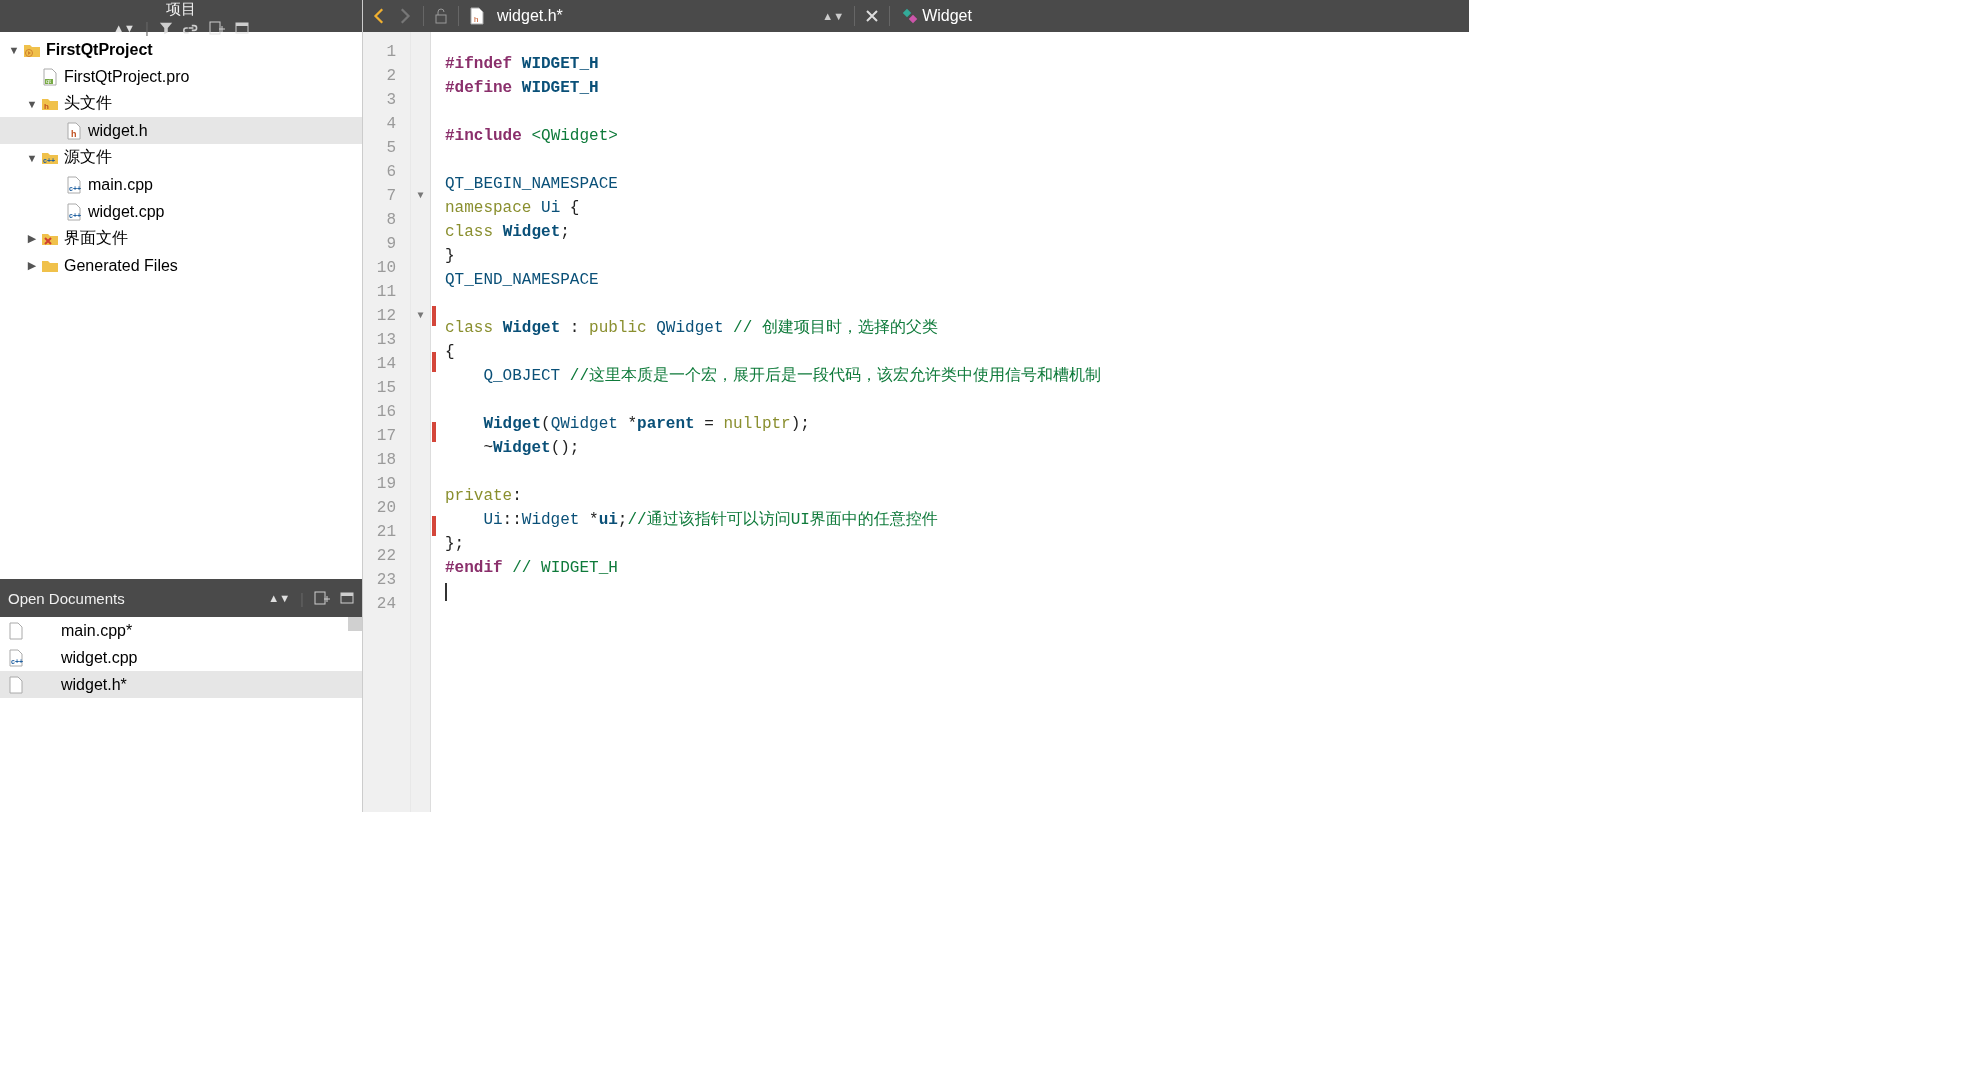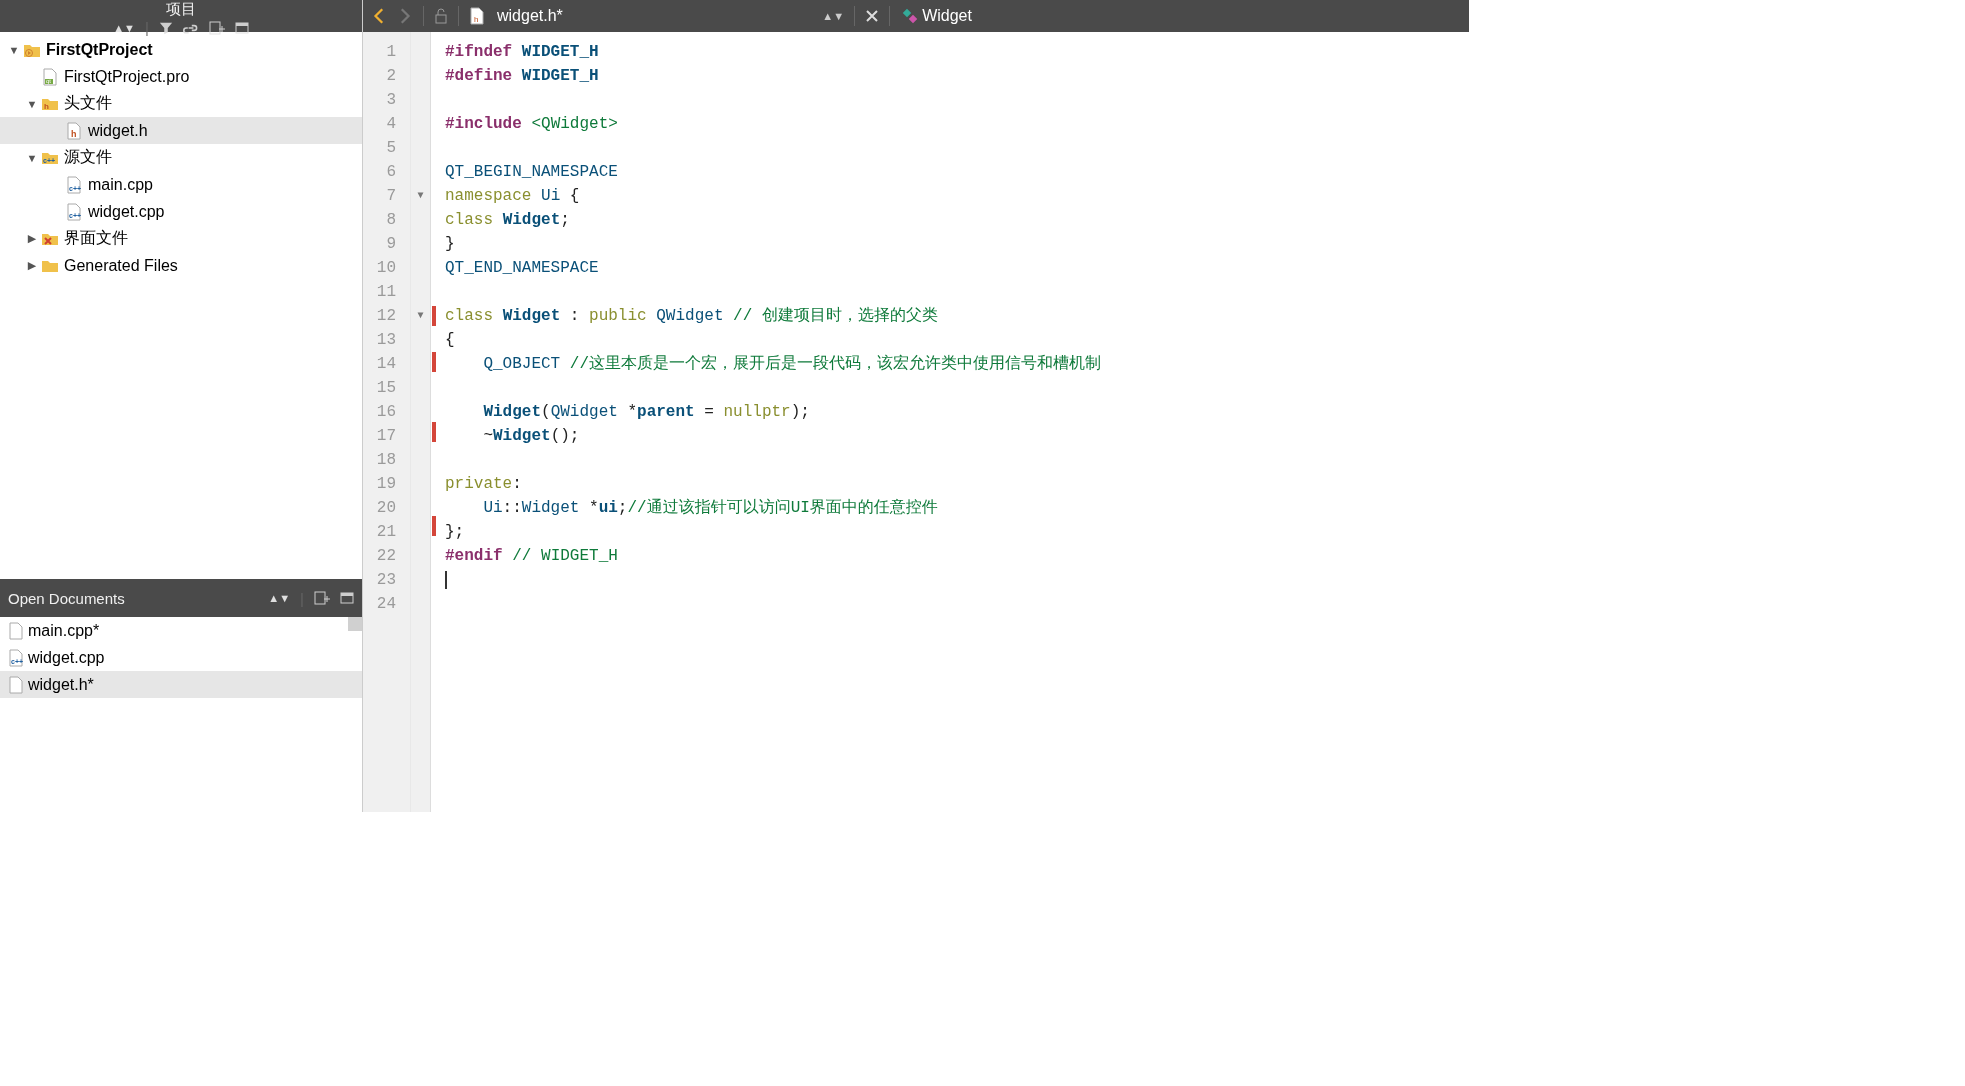--- a/index.html
+++ b/index.html
@@ -69,20 +69,21 @@
   background: #fff;
   position: relative;
 }
 .open-docs-row {
   display: flex;
   align-items: center;
   height: 27px;
   padding-left: 8px;
   font-size: 16px;
   cursor: pointer;
+  gap: 33px;
 }
 .open-docs-row.selected { background: #e6e6e6; }
 .open-docs-row .icon { width: 20px; display: flex; align-items: center; }
 .open-docs .scroll-stub {
   position: absolute;
   right: 0; top: 0;
   width: 14px; height: 14px;
   background: #d0d0d0;
 }
 .right-panel {
@@ -131,21 +132,21 @@
   border-right: 1px solid #ddd;
 }
 .fold-cell { height: 24px; display: flex; align-items: center; justify-content: center; color: #777; font-size: 10px; position: relative;}
 .marker-col {
   width: 6px;
   padding: 8px 0;
   background: #fff;
 }
 .marker-cell { height: 24px; }
 .marker-cell.changed { background: #d4463a; width: 4px; margin-left: 1px; height: 20px; margin-top:2px;}
-.code-col { padding: 8px 0 8px 8px; }
+.code-col { padding: 8px 0 8px 8px; margin-top: 12px; }
 .code-line { height: 24px; white-space: pre; }
 .c-pp { color: #8a2f6b; font-weight: bold; }
 .c-ppname { color: #0a5078; font-weight: bold; }
 .c-inc { color: #0e7a3a; }
 .c-kw { color: #8a8f2f; }
 .c-type { color: #0a5078; font-weight: bold;}
 .c-typep { color: #0a5078; }
 .c-comment { color: #0e7a3a; }
 .c-plain { color: #222; }
 .c-macro { color: #0a5078; }

